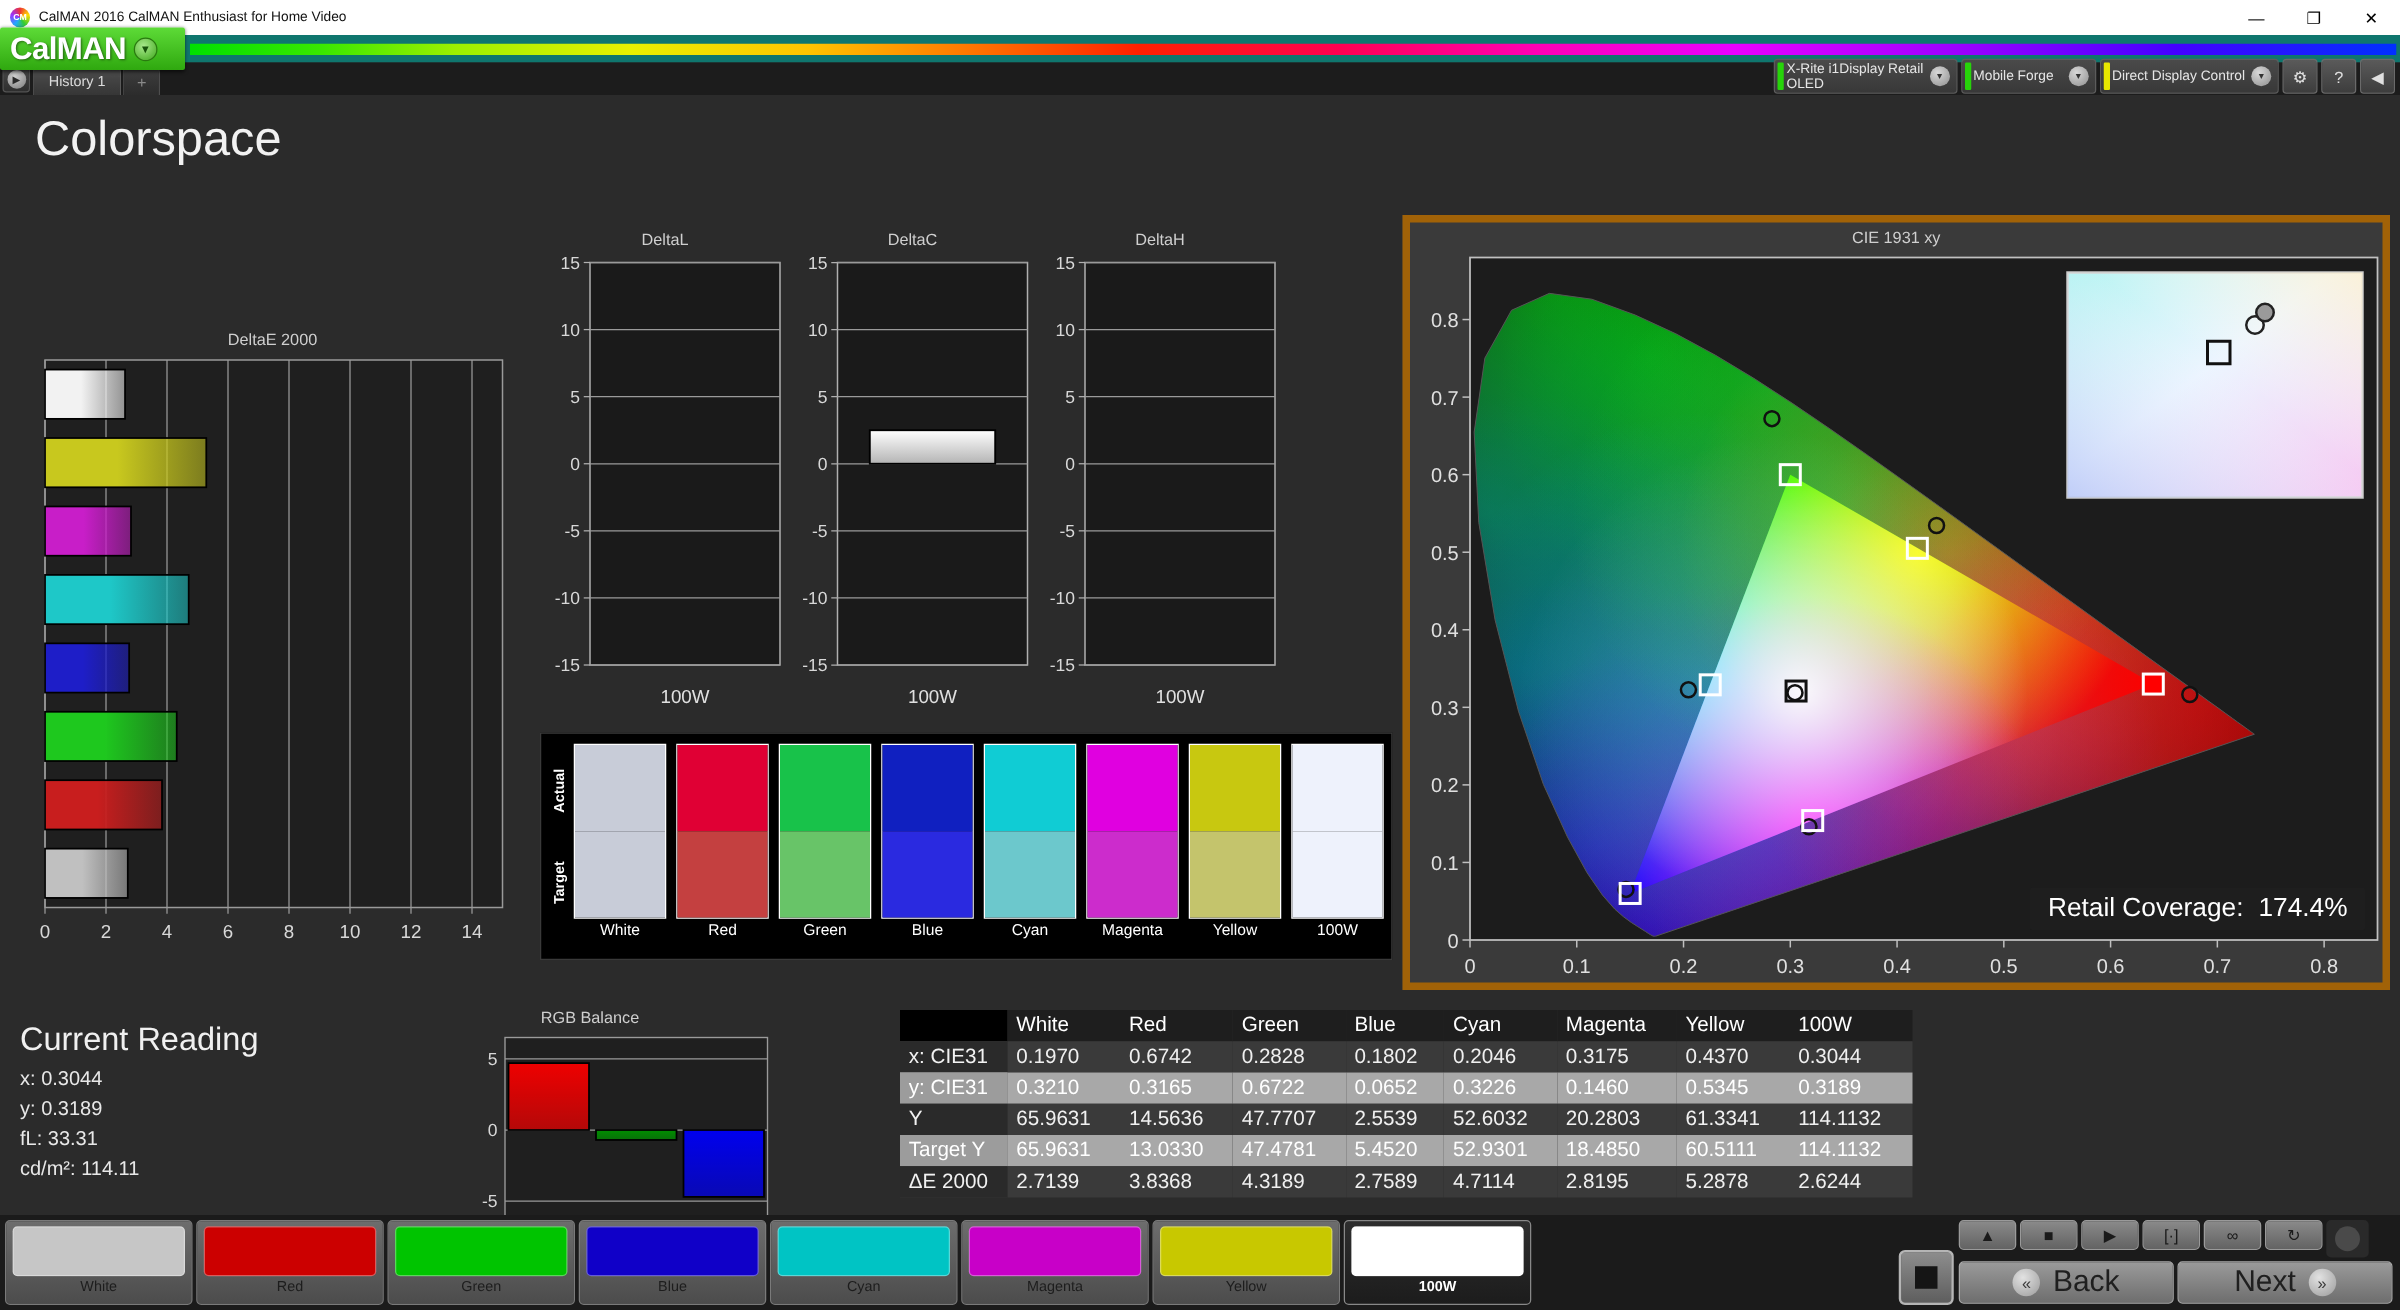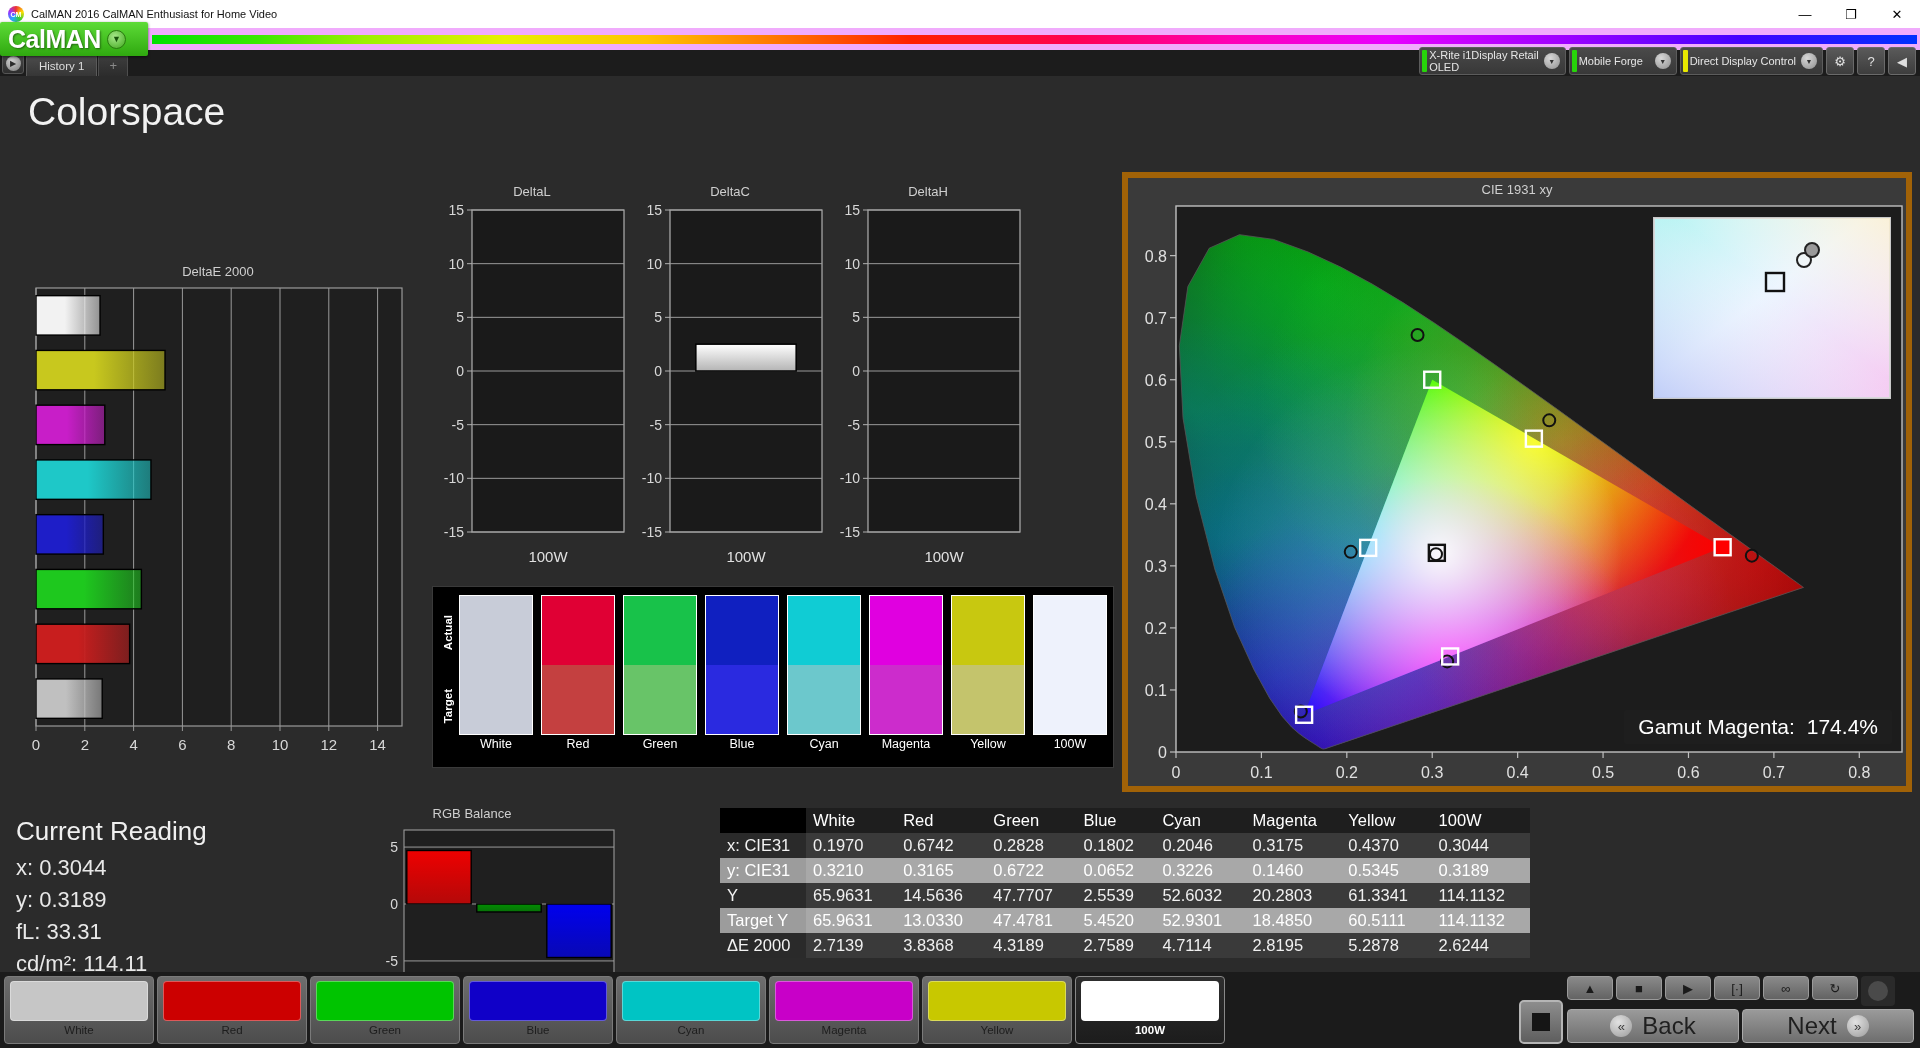--- a/index.html
+++ b/index.html
@@ -25,21 +25,21 @@
   }
   .tb-title { font-size:11px; color:#111; }
   .tb-spacer { flex:1; }
   .tb-btn {
     width:46px; height:28px; display:flex; align-items:center; justify-content:center;
     font-size:13px; color:#000; cursor:default;
   }
 
   
   .brandbar {
-    height:22px; background:#f0abfc; display:flex; align-items:center; position:relative;
+    height:22px; background:#0f766e; display:flex; align-items:center; position:relative;
   }
   .logo {
     position:absolute; left:0; top:-6px; height:34px; width:148px;
     background:linear-gradient(#5ddb37,#2fa80f);
     border-radius:2px;
     display:flex; align-items:center; padding-left:8px; gap:6px;
     box-shadow:0 1px 3px rgba(0,0,0,.6);
     z-index:5;
   }
   .logo-text {
@@ -174,21 +174,21 @@
   #gamut-readout {
     position:absolute; right:14px; bottom:42px;
     background:rgba(30,30,30,.82); padding:5px 14px;
     font-size:21px; color:#fff; border-radius:2px;
     display:flex; gap:12px;
   }
 
   
   #current-reading { position:absolute; left:16px; top:740px; width:330px; }
   #current-reading h2 { font-size:26px; font-weight:normal; color:#f0f0f0; margin-bottom:8px; }
-  .cr-row { font-size:22px; color:#e8e8e8; margin-bottom:6px; }
+  .cr-row { font-size:16px; color:#e8e8e8; margin-bottom:6px; }
 
   
   #rgb-panel { position:absolute; left:372px; top:730px; width:200px; height:210px; }
 
   
   #data-table {
     position:absolute; left:720px; top:732px; width:810px;
     border-collapse:collapse; font-size:16.5px;
   }
   #data-table th, #data-table td {
@@ -757,21 +757,21 @@
         <text x="39" y="123.68181818181819" text-anchor="end" font-size="16" fill="#e0e0e0" font-family="&quot;Liberation Sans&quot;, sans-serif">0.7</text>
         <line x1="42" y1="55.63636363636357" x2="48" y2="55.63636363636357" stroke="#c0c0c0" stroke-width="1.2"></line>
         <text x="39" y="61.63636363636357" text-anchor="end" font-size="16" fill="#e0e0e0" font-family="&quot;Liberation Sans&quot;, sans-serif">0.8</text>
         <rect x="526" y="18" width="236" height="180" fill="url(#insetBg)" stroke="#c8c8c8" stroke-width="2"></rect>
         <rect x="526" y="18" width="236" height="180" fill="url(#insetBg2)" stroke="none"></rect>
         <rect x="638" y="73" width="18" height="18" fill="none" stroke="#111" stroke-width="2.4"></rect>
         <circle cx="676" cy="60" r="7" fill="none" stroke="#222" stroke-width="2"></circle>
         <circle cx="684" cy="50" r="7" fill="#9a9a9a" stroke="#222" stroke-width="2"></circle>
       </svg>
     <div id="gamut-readout">
-      <span>Gamut Magenta:</span>
+      <span>Retail Coverage:</span>
       <span>174.4%</span>
     </div>
   </div>
 
   <div id="current-reading">
     <h2>Current Reading</h2>
     <div class="cr-row">
       <span>x:</span>
       <span>0.3044</span>
     </div>

